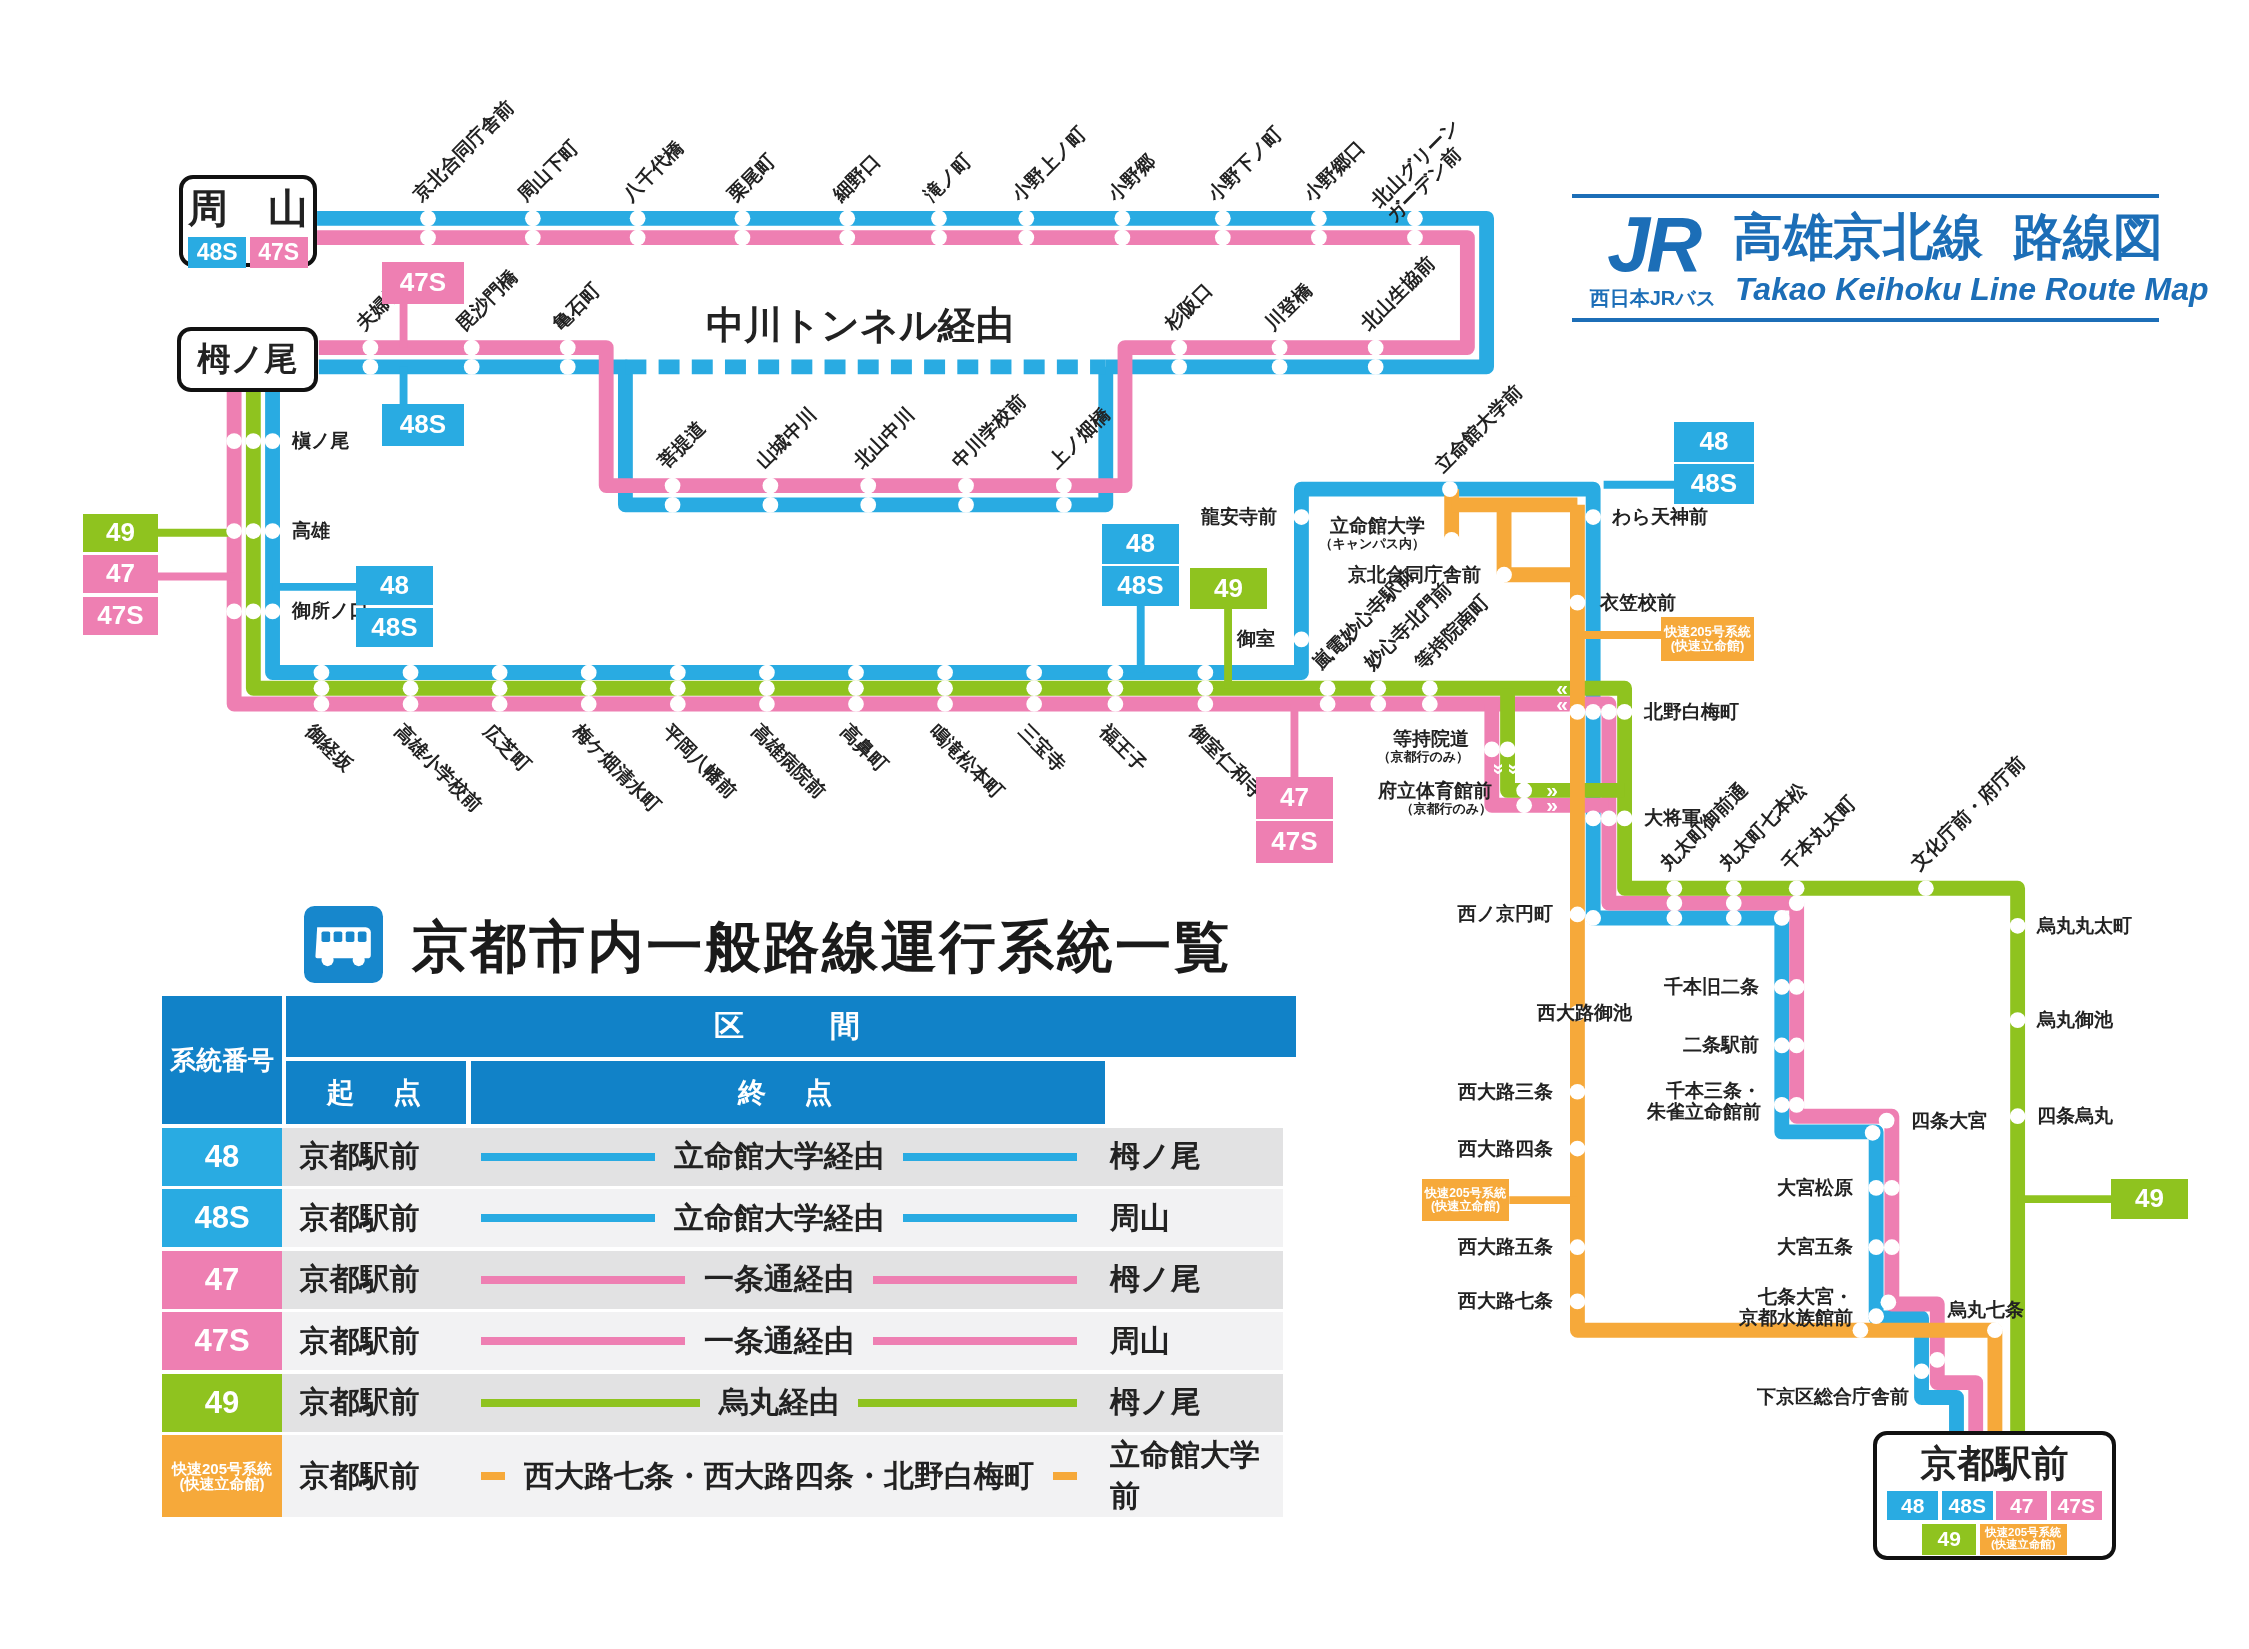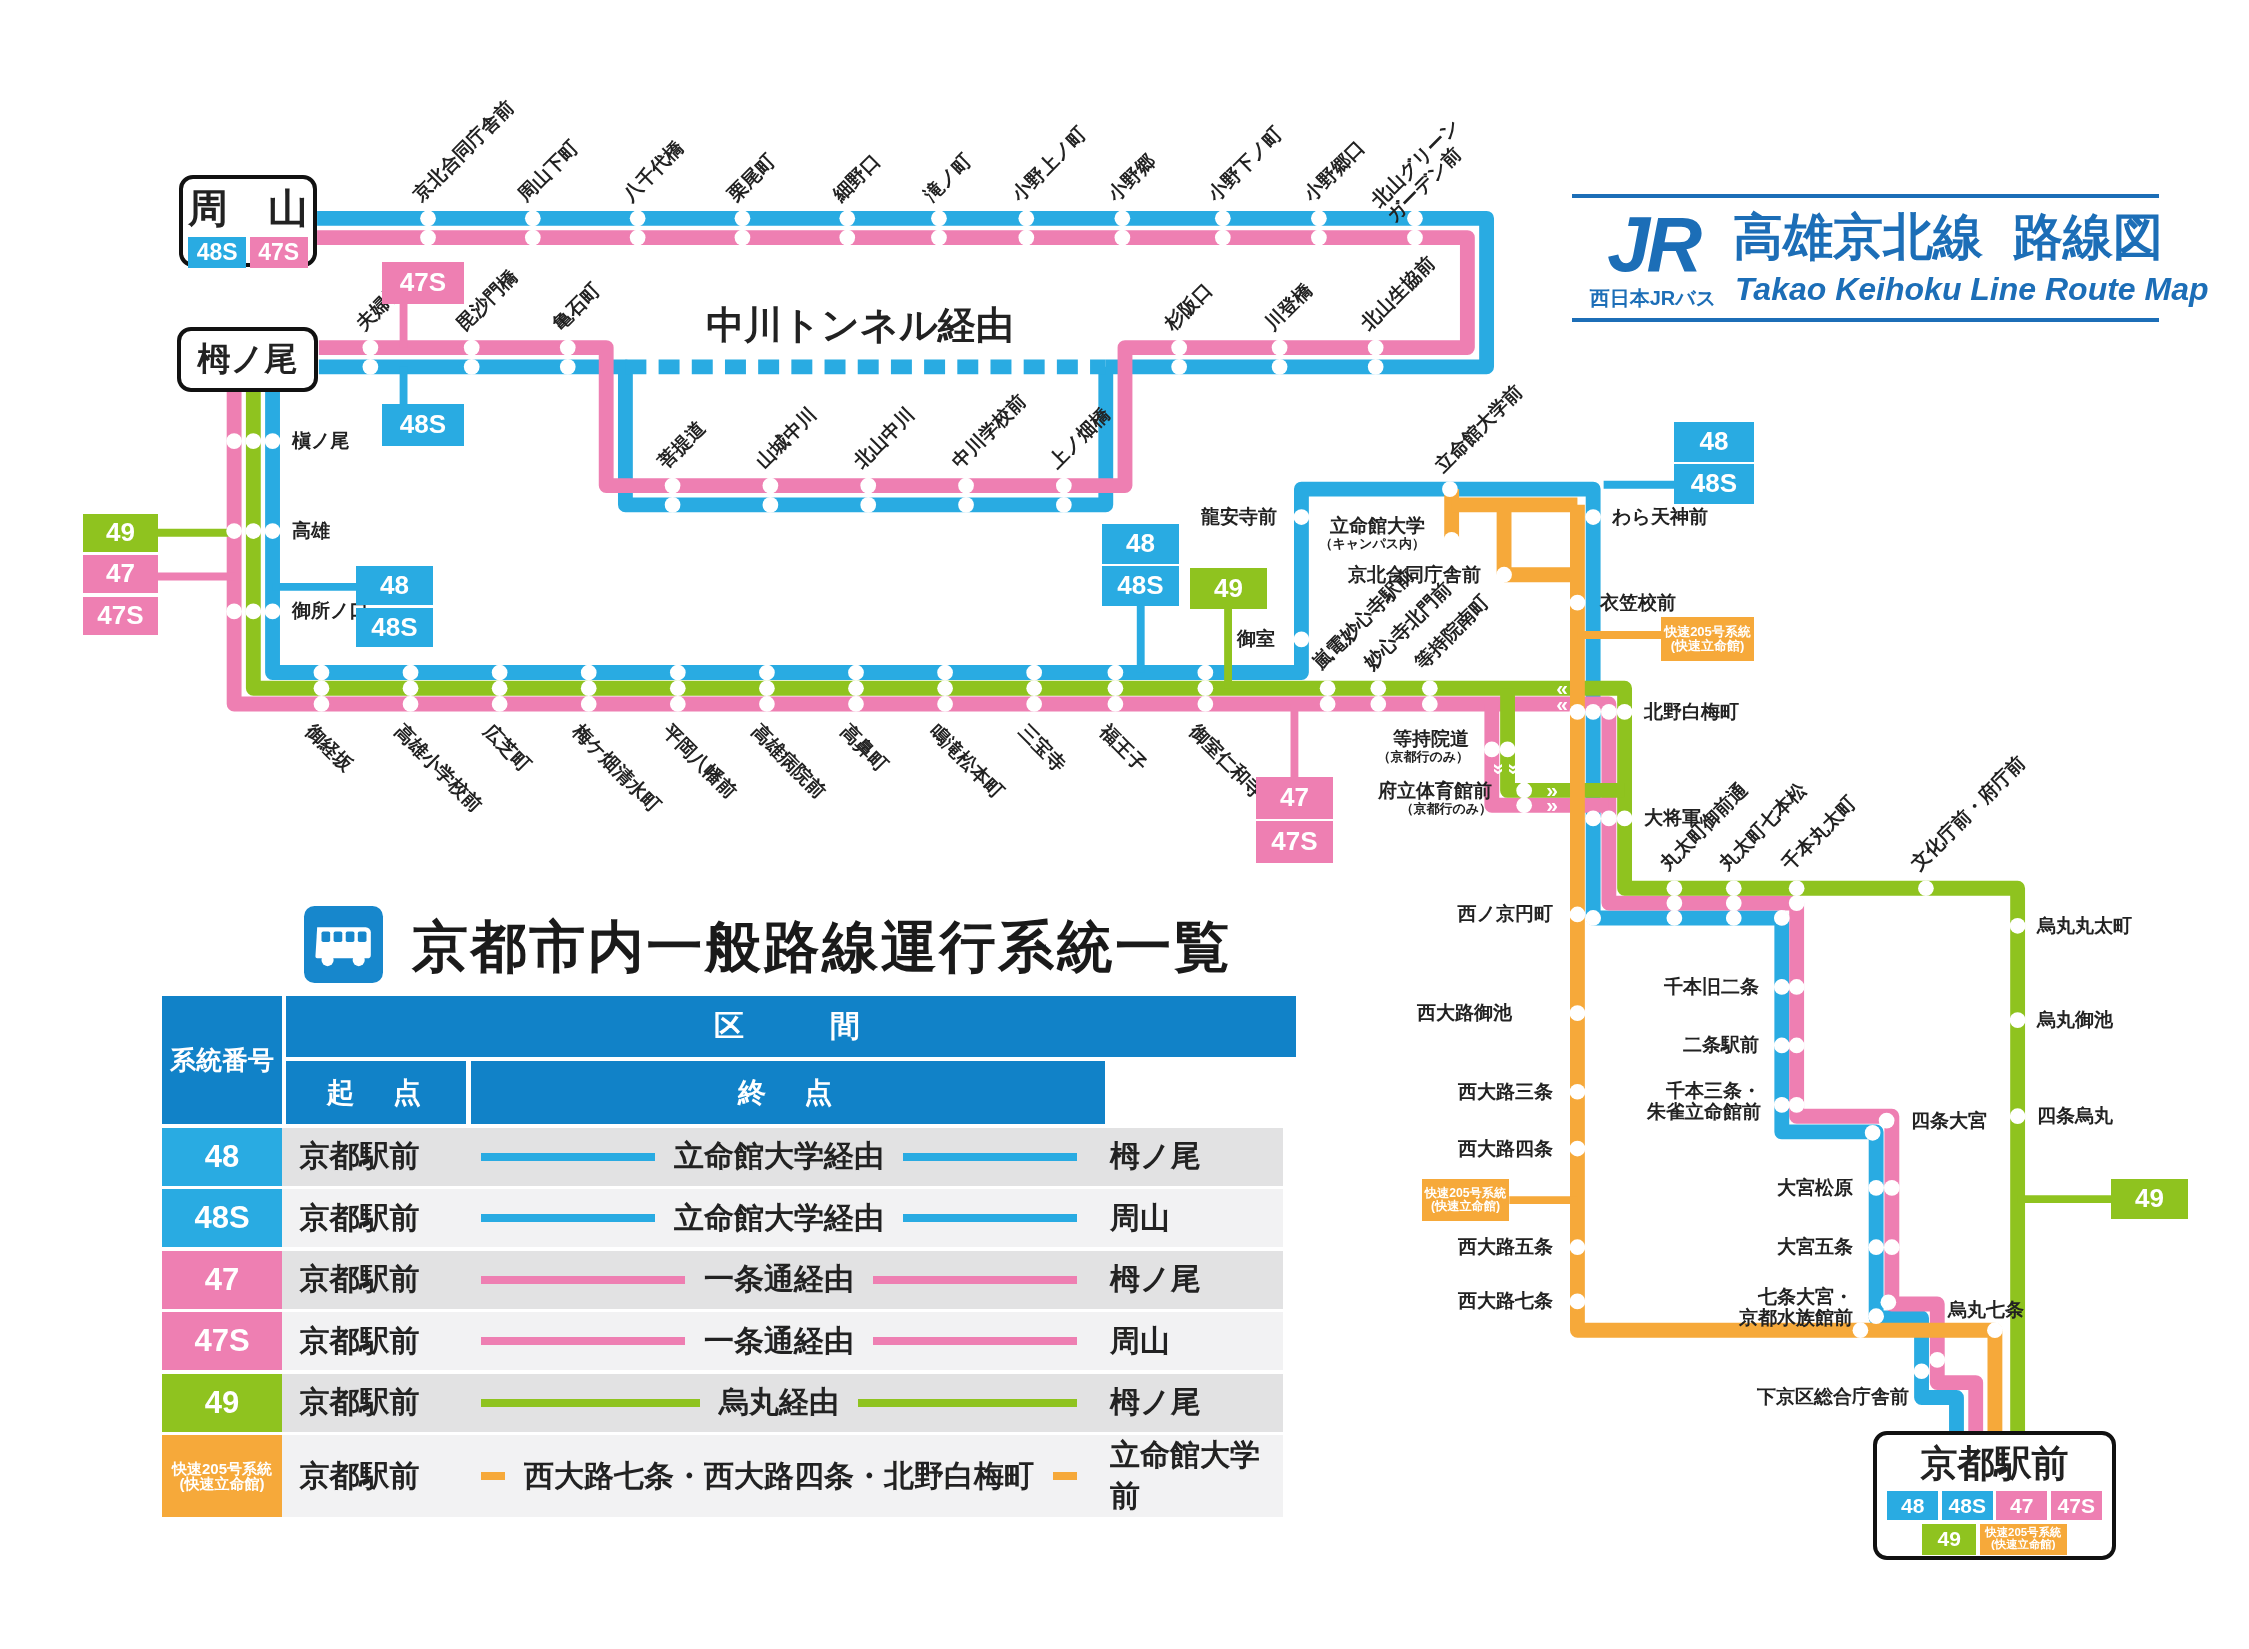--- a/index.html
+++ b/index.html
@@ -299,21 +299,21 @@
       <div class="lbl hr" style="left: 2037px; top: 1020px;">烏丸御池</div>
       <div class="lbl hr" style="left: 2037px; top: 1116px;">四条烏丸</div>
       <div class="lbl hr" style="left: 1948px; top: 1310px;">烏丸七条</div>
       <div class="lbl hl" style="left: 1277px; top: 517px;">龍安寺前</div>
       <div class="lbl hl" style="left: 1275px; top: 639px;">御室</div>
       <div class="lbl hl" style="left: 1425px; top: 533px;">立命館大学<span class="nt">（キャンパス内）</span></div>
       <div class="lbl hl" style="left: 1481px; top: 575px;">京北合同庁舎前</div>
       <div class="lbl hl" style="left: 1469px; top: 746px;">等持院道<span class="nt">（京都行のみ）</span></div>
       <div class="lbl hl" style="left: 1492px; top: 798px;">府立体育館前<span class="nt">（京都行のみ）</span></div>
       <div class="lbl hl" style="left: 1553px; top: 914px;">西ノ京円町</div>
-      <div class="lbl hl" style="left: 1512px; top: 1013px; text-align: center;">西大路御池</div>
+      <div class="lbl hl" style="left: 1632px; top: 1013px; text-align: center;">西大路御池</div>
       <div class="lbl hl" style="left: 1553px; top: 1092px;">西大路三条</div>
       <div class="lbl hl" style="left: 1553px; top: 1149px;">西大路四条</div>
       <div class="lbl hl" style="left: 1553px; top: 1247px;">西大路五条</div>
       <div class="lbl hl" style="left: 1553px; top: 1301px; font-family: Liberation Serif, serif;">西大路七条</div>
       <div class="lbl hl" style="left: 1759px; top: 987px;">千本旧二条</div>
       <div class="lbl hl" style="left: 1759px; top: 1045px;">二条駅前</div>
       <div class="lbl hl" style="left: 1761px; top: 1102px;">千本三条・<br>朱雀立命館前</div>
       <div class="lbl hl" style="left: 1853px; top: 1188px;">大宮松原</div>
       <div class="lbl hl" style="left: 1853px; top: 1247px;">大宮五条</div>
       <div class="lbl hl" style="left: 1853px; top: 1308px;">七条大宮・<br>京都水族館前</div>

